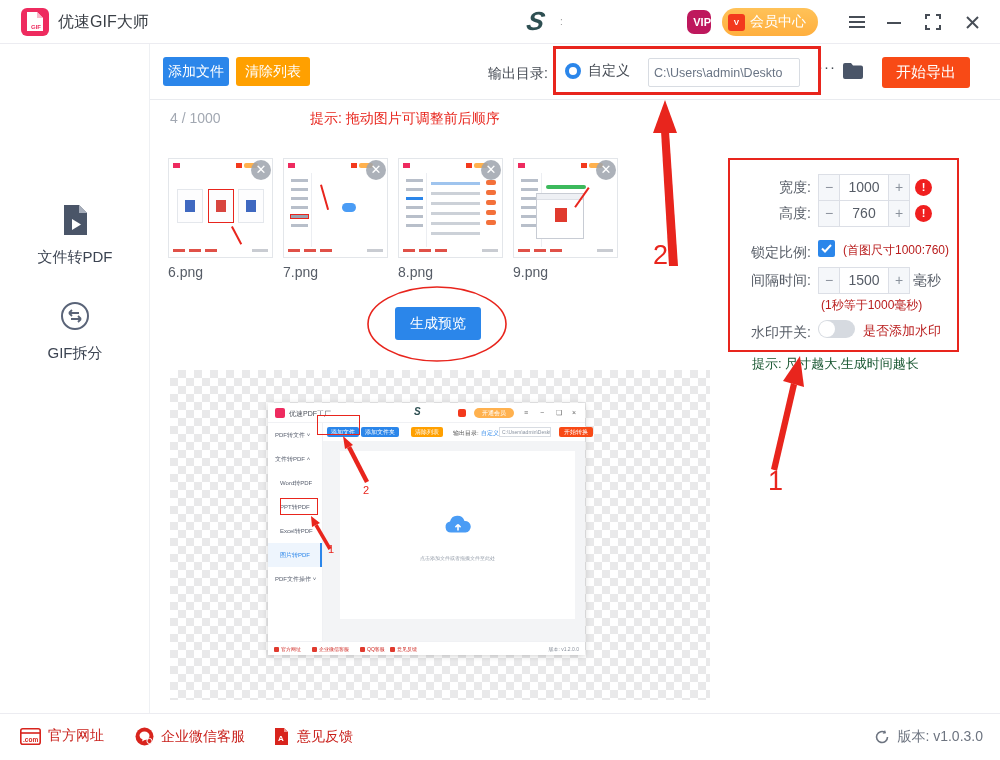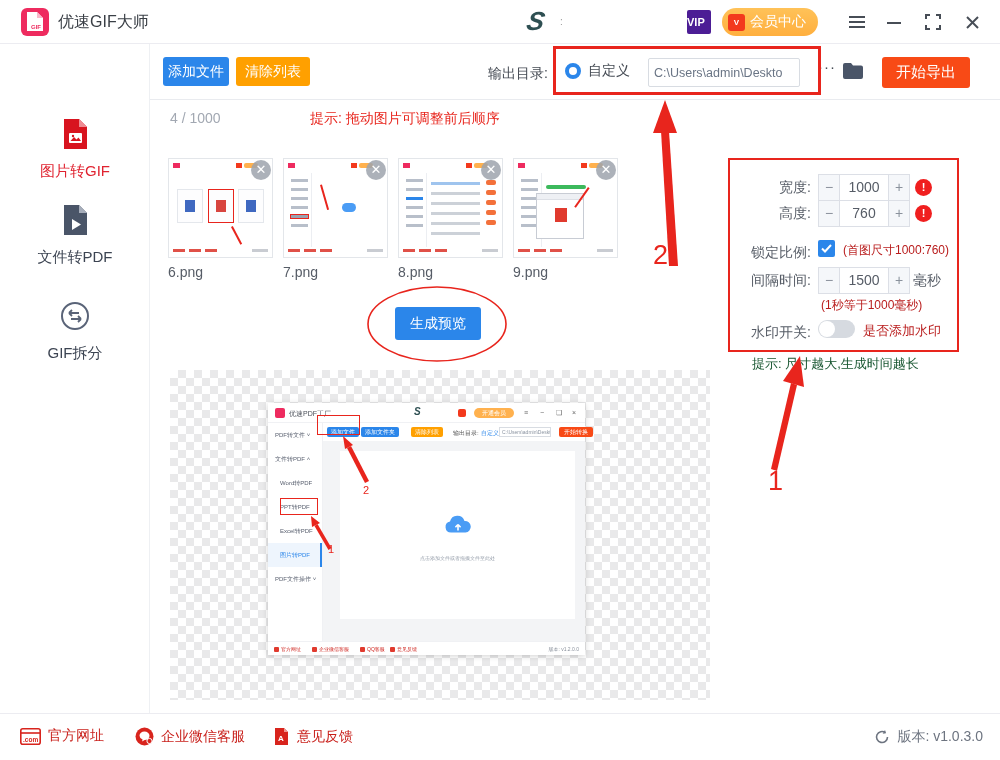--- a/index.html
+++ b/index.html
@@ -6,21 +6,21 @@
   html,body { width:1000px; height:760px; font-family:"Liberation Sans","DejaVu Sans",sans-serif; background:#fff; }
   #app { position:relative; width:1000px; height:760px; overflow:hidden; background:#fff; }
 
   
   .titlebar { position:absolute; left:0; top:0; width:1000px; height:44px; background:#fff; border-bottom:1px solid #ececf1; }
   .logo { position:absolute; left:21px; top:8px; width:28px; height:28px; background:#ee2b5f; border-radius:6px; }
   .logo svg { position:absolute; left:4px; top:3px; }
   .app-title { position:absolute; left:58px; top:12px; font-size:16px; color:#3a3f46; }
   .s-logo { position:absolute; left:527px; top:6px; font-size:26px; font-weight:bold; font-style:italic; color:#2e4f52; transform:skewX(-12deg); letter-spacing:-2px; }
   .s-colon { position:absolute; left:560px; top:16px; font-size:10px; color:#999; }
-  .vip-badge { position:absolute; left:687px; top:10px; width:24px; height:24px; background:#4c1d95; border-radius:2px; color:#fff; font-size:11px; font-weight:bold; text-align:left; line-height:24px; }
+  .vip-badge { position:absolute; left:687px; top:10px; width:24px; height:24px; background:#be185d; border-radius:7px; color:#fff; font-size:11px; font-weight:bold; text-align:right; line-height:24px; }
   .member-pill { position:absolute; left:722px; top:8px; height:28px; padding:0 12px 0 6px; background:linear-gradient(#ffc258,#ffaf3e); border-radius:14px; display:flex; align-items:center; gap:5px; }
   .member-pill .mini-vip { width:17px; height:17px; background:#f3391d; border-radius:3px; color:#fff; font-size:8px; font-weight:bold; text-align:center; line-height:17px; }
   .member-pill span.lbl { color:#fff; font-size:14px; }
   .winbtn { position:absolute; top:12px; width:22px; height:20px; display:flex; align-items:center; justify-content:center; cursor:pointer; }
   .wb-menu { right:132px; } .wb-min { right:95px; } .wb-max { right:56px; } .wb-close { right:17px; }
 
   
   .sidebar { position:absolute; left:0; top:44px; width:150px; height:669px; background:#fff; border-right:1px solid #eef0f3; }
   .side-item { position:absolute; left:0; width:150px; text-align:center; cursor:pointer; }
   .side-item .ic { display:block; margin:0 auto 10px; width:36px; height:36px; }
@@ -197,32 +197,20 @@
       <svg width="15" height="15" viewBox="0 0 15 15">
           <g stroke="#474d56" stroke-width="2">
             <line x1="2" y1="2" x2="13" y2="13"></line>
             <line x1="13" y1="2" x2="2" y2="13"></line>
           </g>
         </svg>
     </div>
   </div>
 
   <div class="sidebar">
-    <div class="side-item active" style="top:72px;">
-      <span class="ic">
-        <svg width="36" height="36" viewBox="0 0 36 36">
-            <path d="M7 3 h15 l8 8 v22 H7 z" fill="#d8141f"></path>
-            <path d="M22 3 l8 8 h-8 z" fill="#ef8b93"></path>
-            <rect x="12" y="17" width="13" height="10" rx="1" fill="#fff"></rect>
-            <path d="M13.5 25 l3.5-4 2.5 2.5 2-2 2.5 3.5 z" fill="#d8141f"></path>
-            <circle cx="16" cy="20" r="1.2" fill="#d8141f"></circle>
-          </svg>
-      </span>
-      <span class="lab">图片转GIF</span>
-    </div>
     <div class="side-item" style="top:158px;">
       <span class="ic">
         <svg width="36" height="36" viewBox="0 0 36 36">
             <path d="M7 3 h15 l8 8 v22 H7 z" fill="#4a5568"></path>
             <path d="M22 3 l8 8 h-8 z" fill="#a6adba"></path>
             <path d="M15 17 l9 5.5 -9 5.5 z" fill="#fff"></path>
           </svg>
       </span>
       <span class="lab">文件转PDF</span>
     </div>

